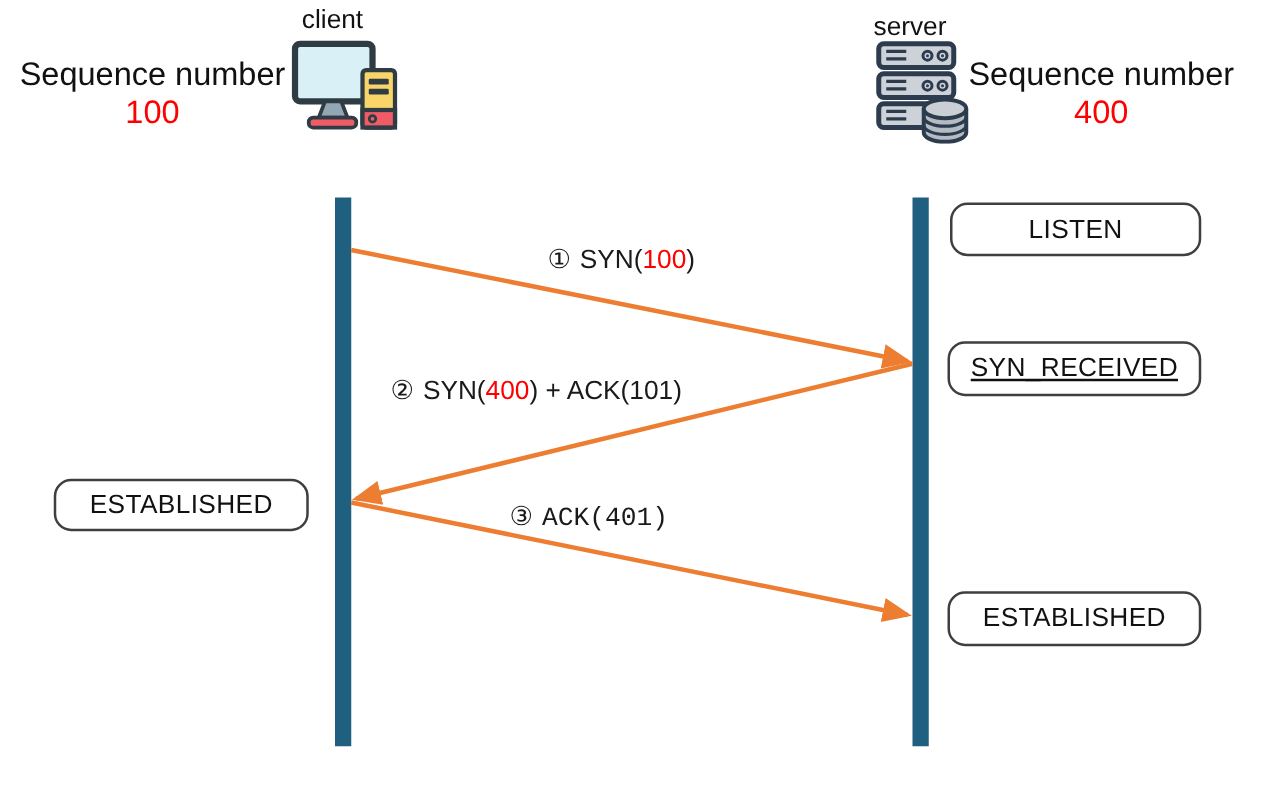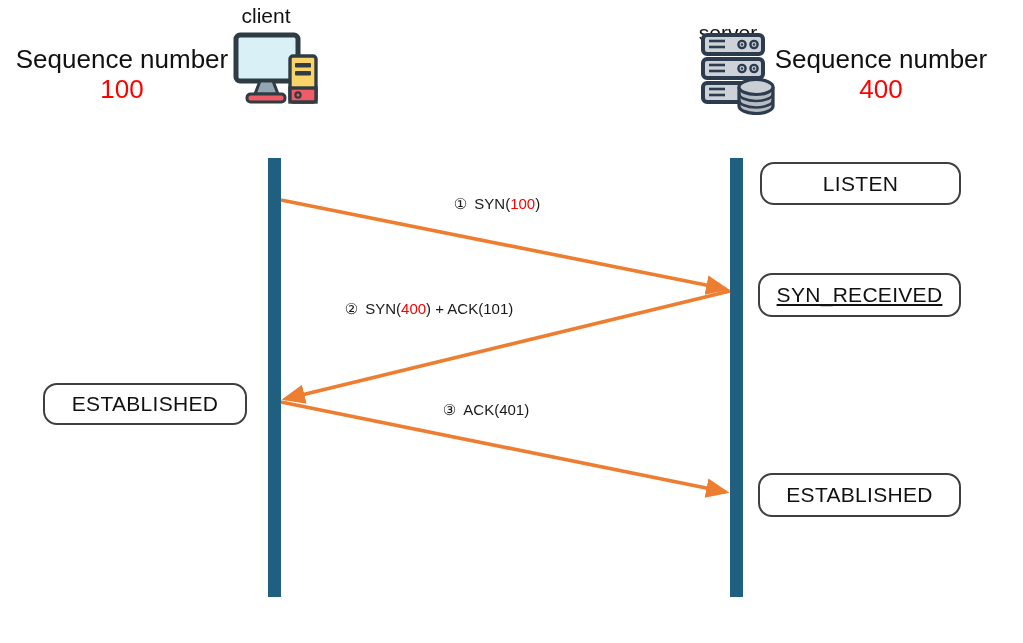--- a/index.html
+++ b/index.html
@@ -12,21 +12,21 @@
   .seq-block { position:absolute; width:220px; text-align:center; font-size:26px; line-height:30px; color:#111; }
   .seq-value { color:#ff0000; }
   .lifeline { position:absolute; top:158px; width:13px; height:439px; background:#1F5F7F; }
   .state-box {
     position:absolute; background:#fff; border:2.2px solid #3f3f3f; border-radius:14px;
     display:flex; align-items:center; justify-content:center;
     font-size:21px; color:#111; letter-spacing:0.3px;
   }
   .msg-label {
     position:absolute; transform:translateX(-50%); white-space:nowrap;
-    font-size:15px; color:#1a1a1a;
+    font-size:21px; color:#1a1a1a;
   }
   .msg-step { margin-right:7px; }
   .msg-seq { color:#ff0000; }
   .overlay-svg { position:absolute; left:0; top:0; width:1023px; height:643px; }
   .icon-wrap { position:absolute; }
 </style>
 </head>
 <body>
 
 <div class="canvas">
@@ -48,21 +48,21 @@
       <rect x="57" y="58" width="26" height="14" fill="#ef5b66" stroke="#2f3c44" stroke-width="3.4"></rect>
       <circle cx="65" cy="65" r="2.6" fill="none" stroke="#2f3c44" stroke-width="2.2"></circle>
     </svg>
   </div>
 
   <div class="seq-block" style="left:12px; top:44px;">
     <div>Sequence number</div>
     <div class="seq-value">100</div>
   </div>
 
-  <div class="actor-title" style="left:662px; top:21px; width:132px;">server</div>
+  <div class="actor-title" style="left:662px; top:10px; width:132px;">server</div>
 
   <div class="icon-wrap" style="left:699px; top:31px;">
     <svg width="78" height="84" viewBox="0 0 78 84">
 
       <rect x="4" y="4" width="60" height="19" rx="4" fill="#ccd2d8" stroke="#2d3b4e" stroke-width="4"></rect>
       <line x1="10" y1="10" x2="26" y2="10" stroke="#2d3b4e" stroke-width="2.6"></line>
       <line x1="10" y1="16" x2="26" y2="16" stroke="#2d3b4e" stroke-width="2.6"></line>
       <circle cx="43" cy="13.5" r="3.6" fill="none" stroke="#2d3b4e" stroke-width="2.4"></circle>
       <circle cx="55" cy="13.5" r="3.6" fill="none" stroke="#2d3b4e" stroke-width="2.4"></circle>
       <circle cx="43" cy="13.5" r="1.2" fill="#2d3b4e"></circle>
@@ -124,17 +124,17 @@
   </div>
 
   <div class="msg-label" style="left:497px; top:195px;">
     <span class="msg-step">①</span><span>SYN(</span><span class="msg-seq">100</span><span>)</span>
   </div>
 
   <div class="msg-label" style="left:429px; top:300px;">
     <span class="msg-step">②</span><span>SYN(</span><span class="msg-seq">400</span><span>) + ACK(101)</span>
   </div>
 
-  <div class="msg-label" style="left:486px; top:401px;">
+  <div class="msg-label" style="left:471px; top:401px;font-family:Liberation Mono, monospace;">
     <span class="msg-step">③</span><span>ACK(401)</span><span class="msg-seq"></span><span></span>
   </div>
 
 </div>
 
 </body></html>

